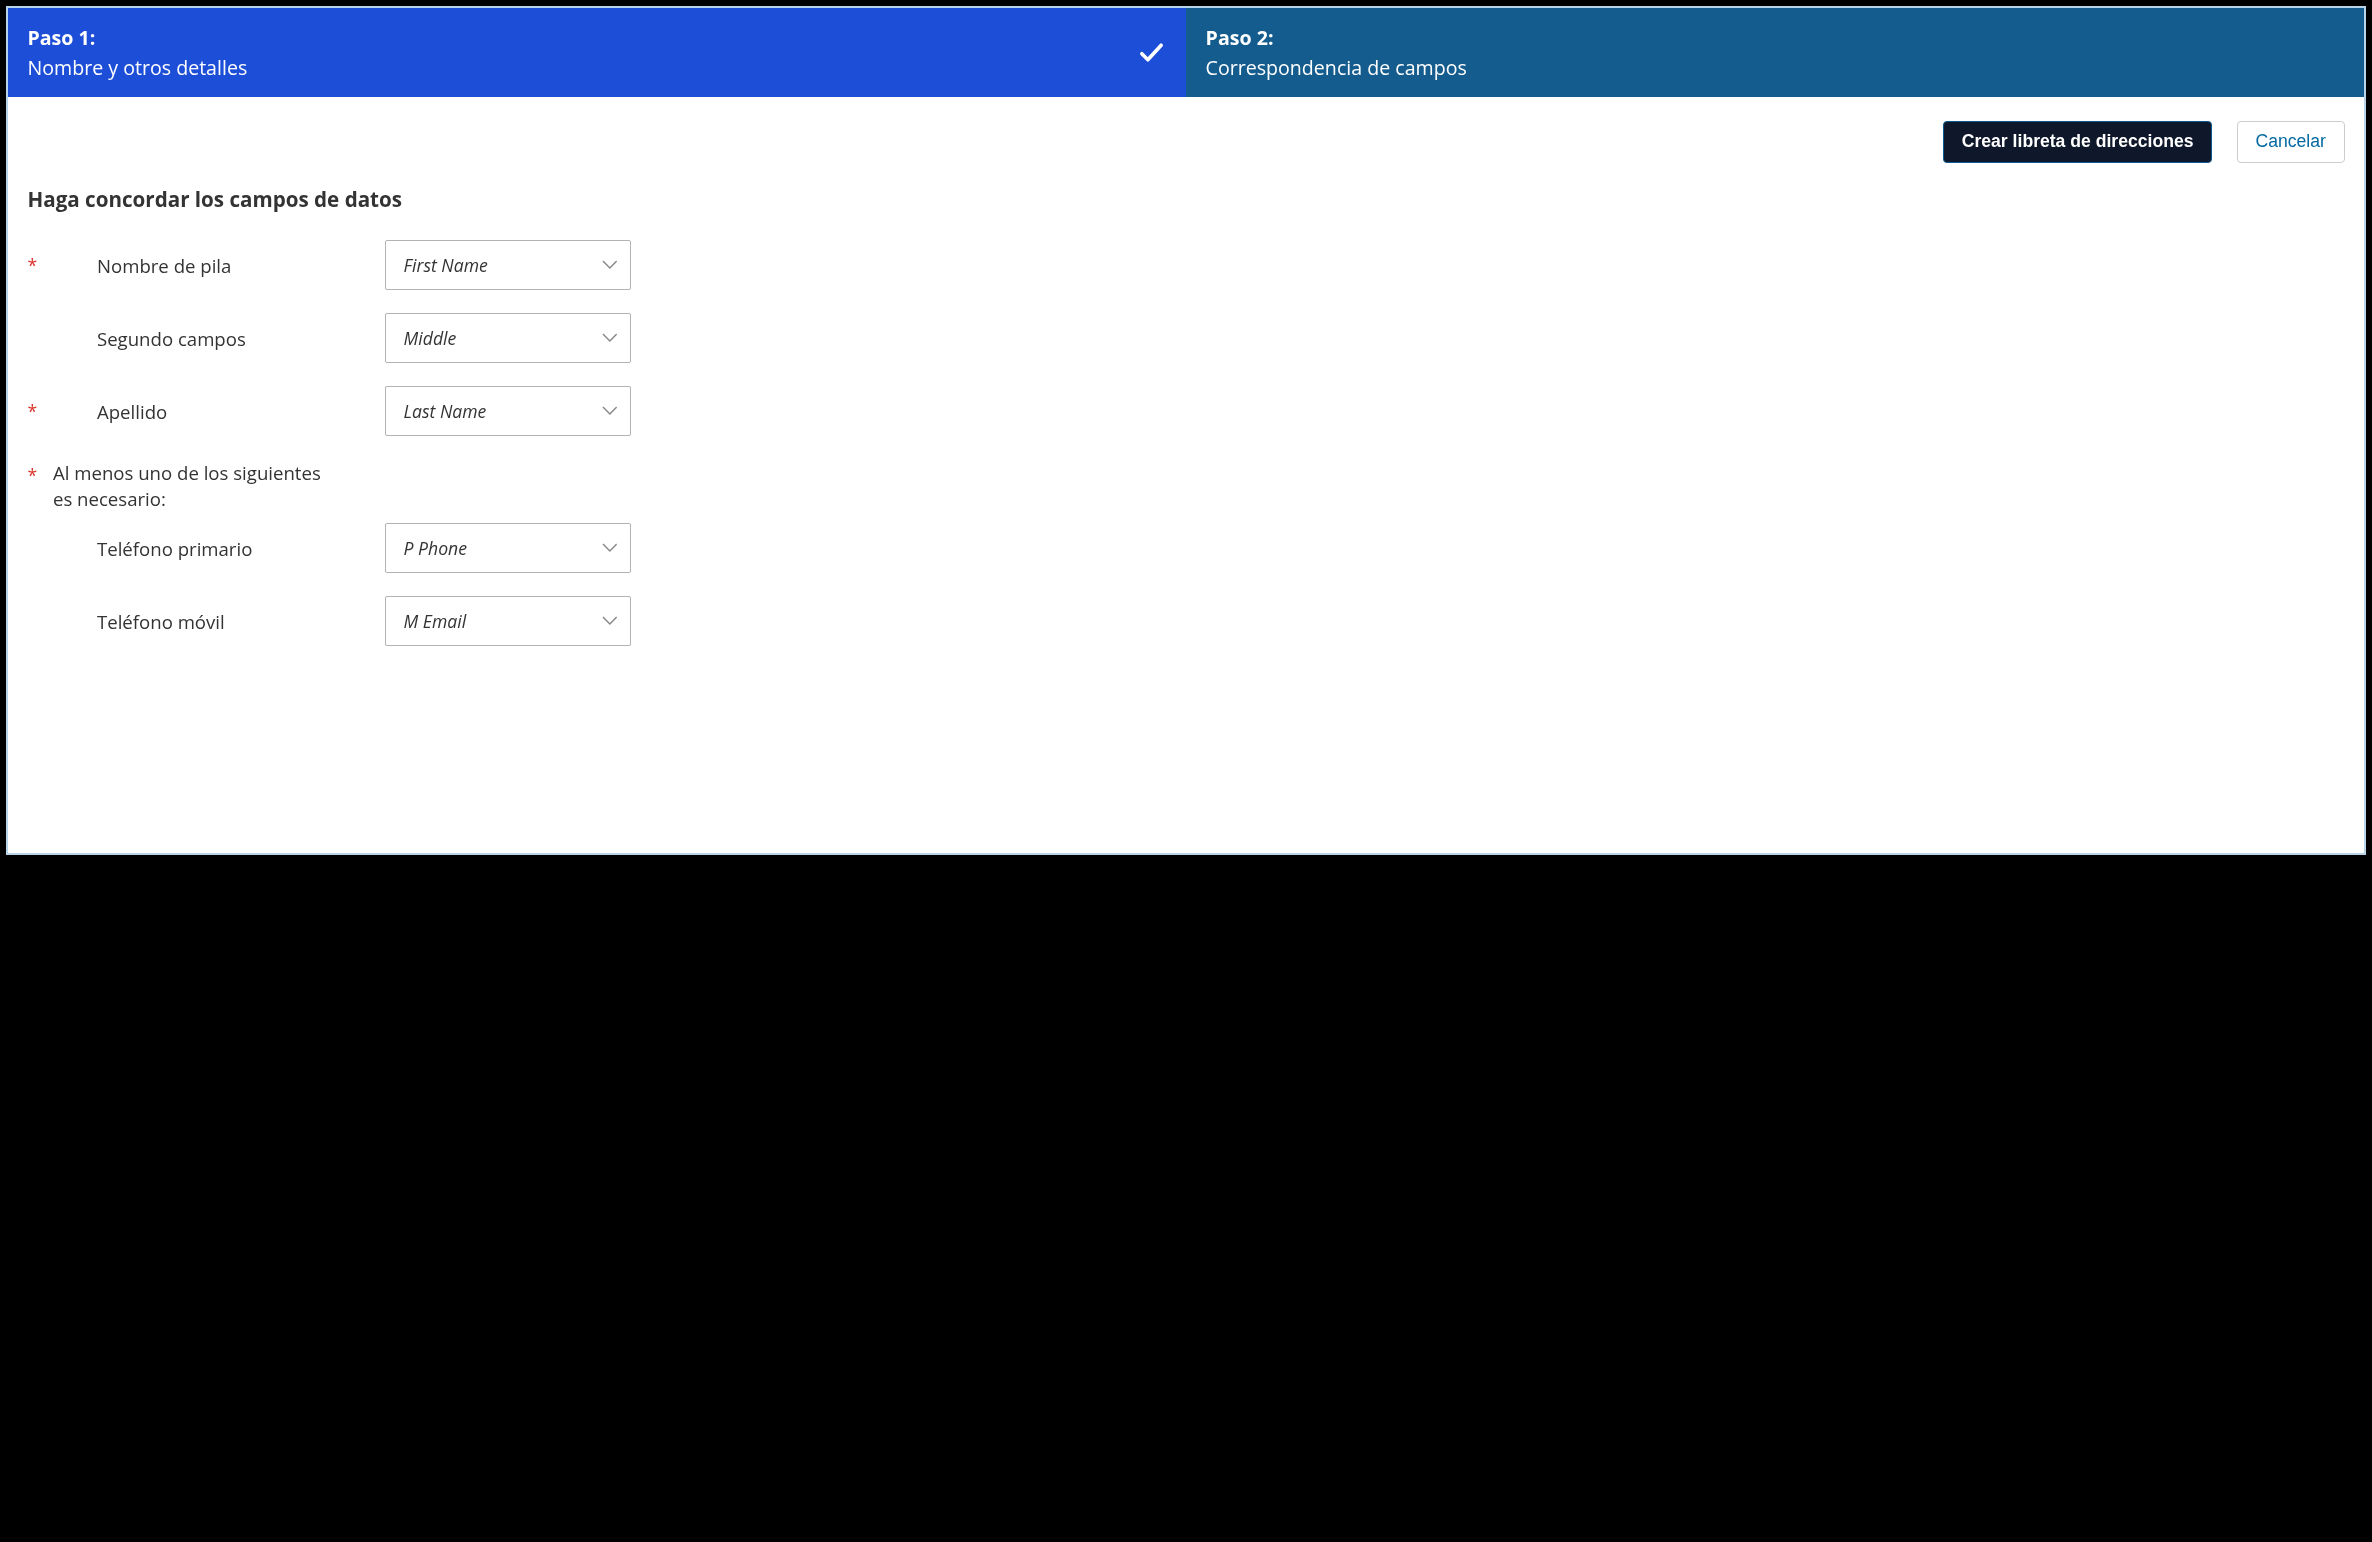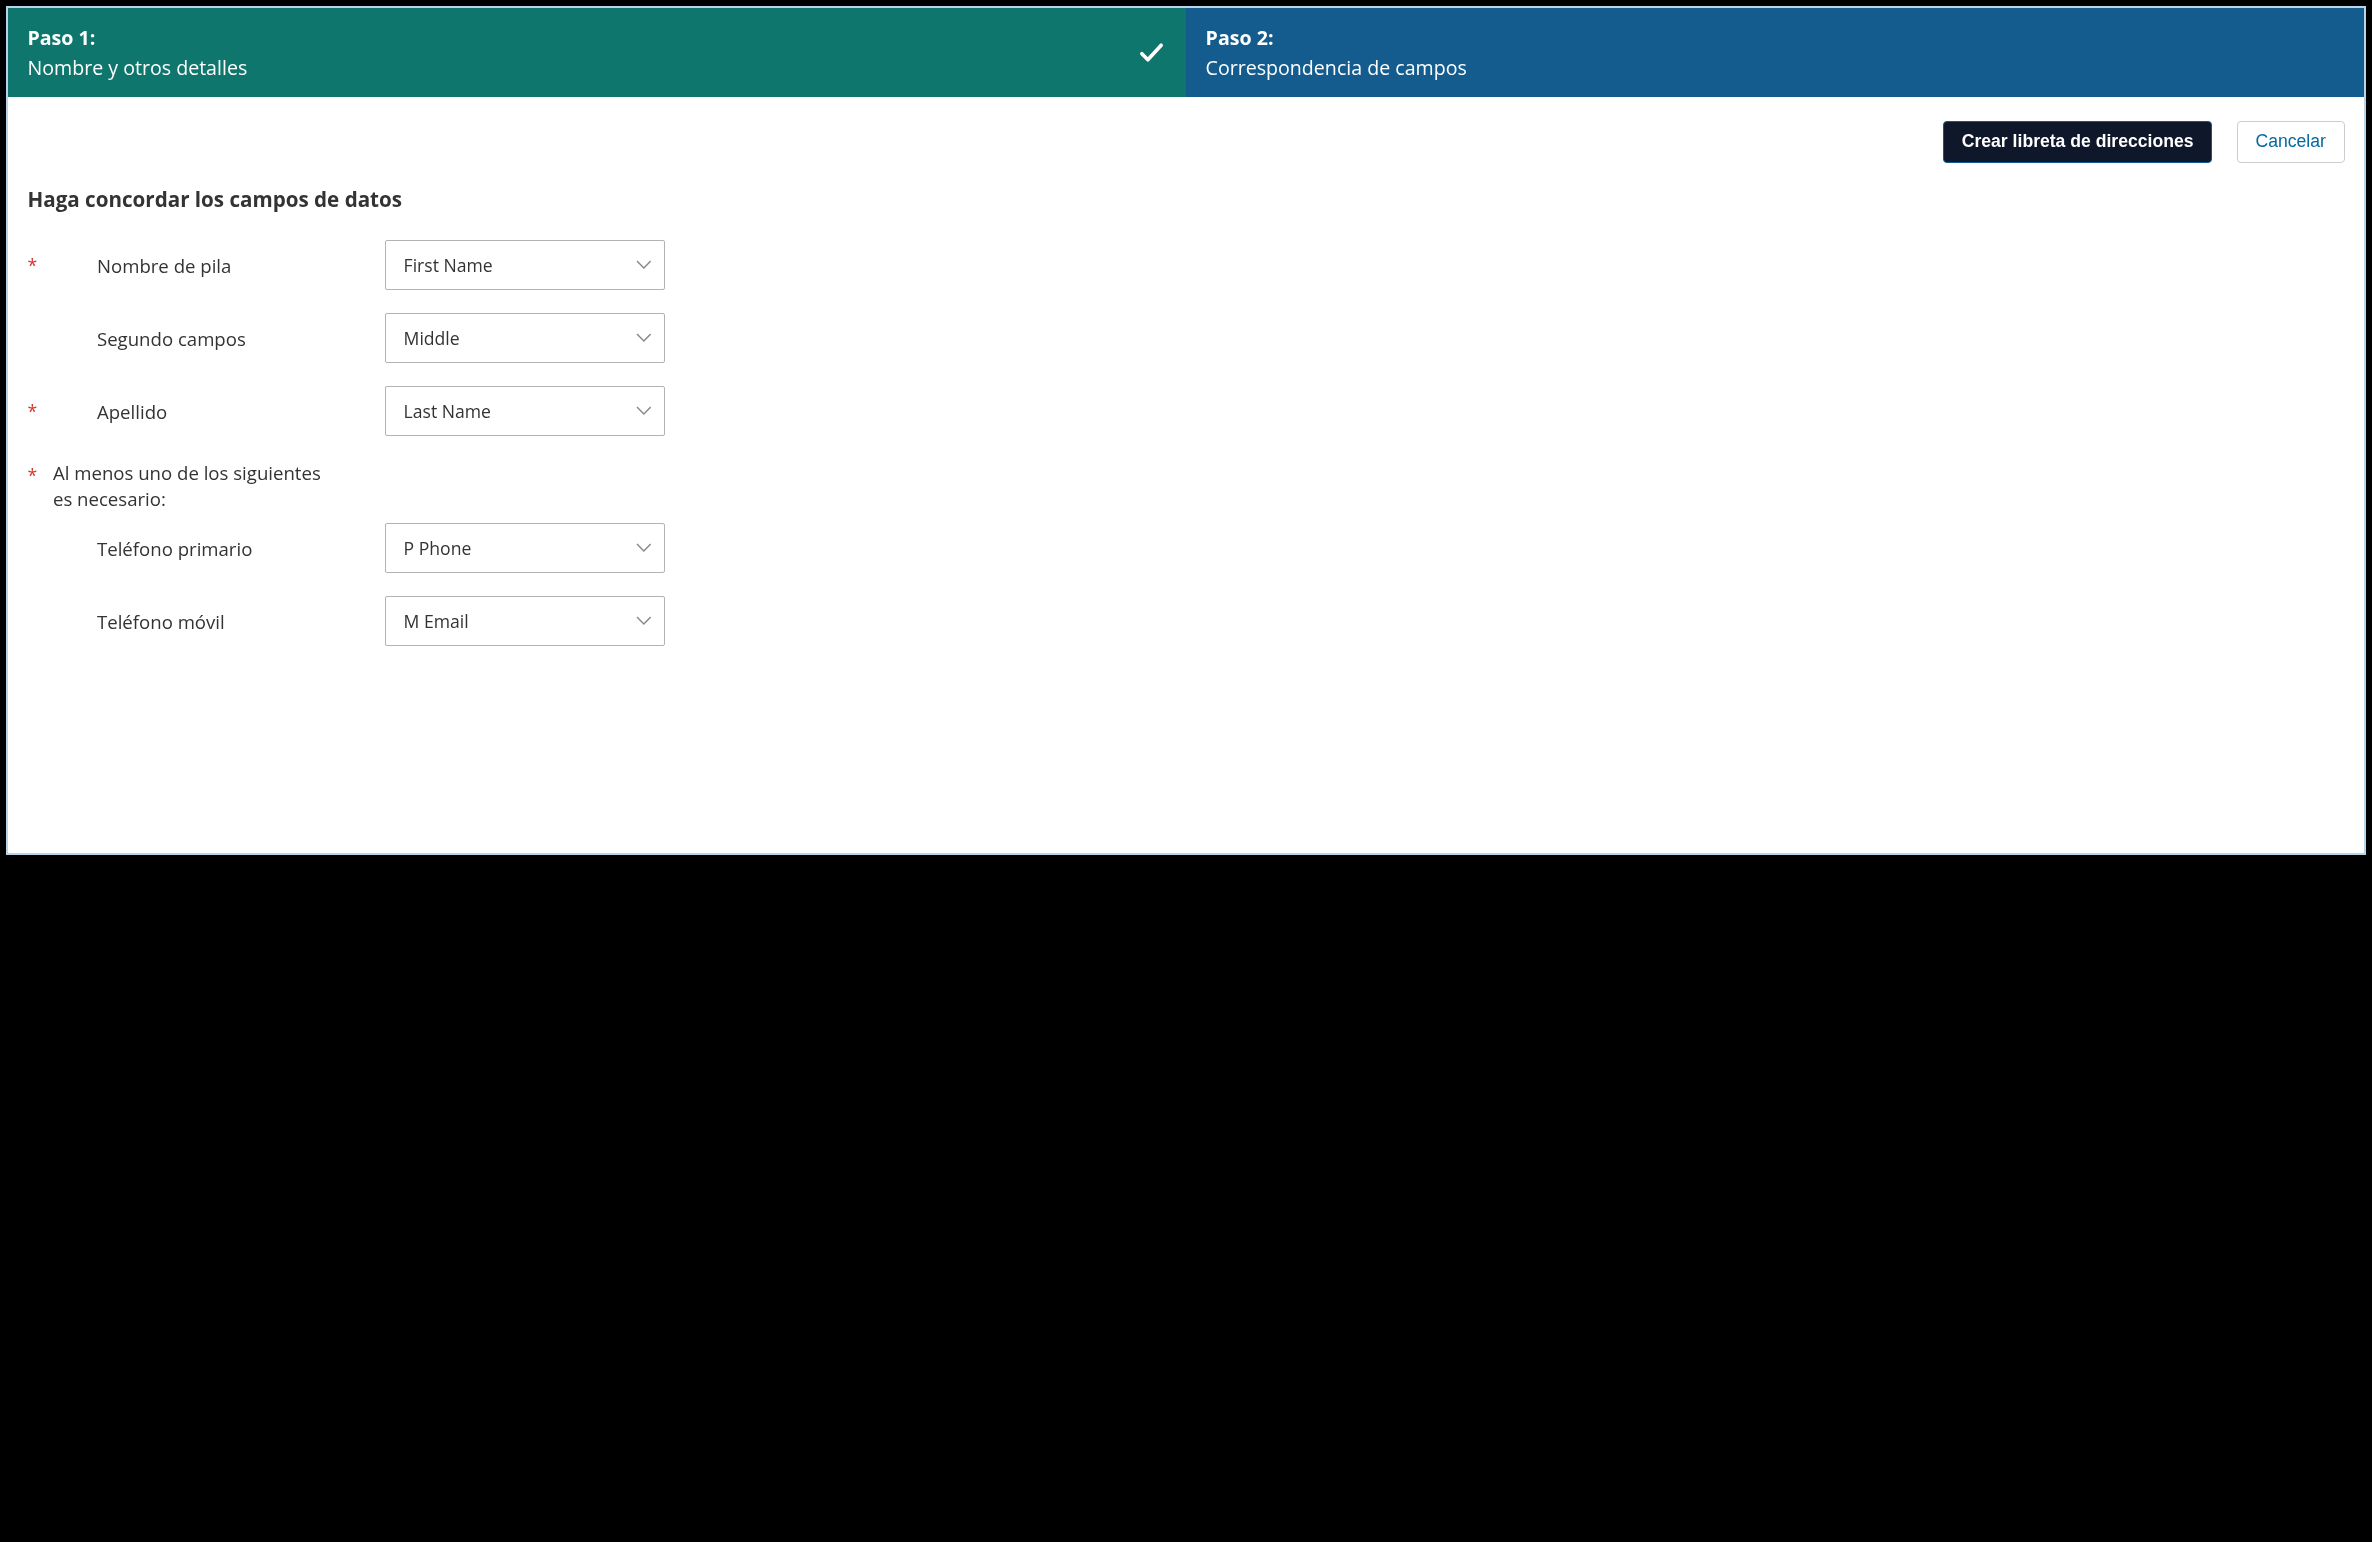--- a/index.html
+++ b/index.html
@@ -23,21 +23,21 @@
     }
     .step {
       flex: 1;
       padding: 15.7px 19.6px;
       color: #fff;
       display: flex;
       align-items: center;
       justify-content: space-between;
     }
     .step-1 {
-      background: #0f766e;
+      background: #1d4ed8;
     }
     .step-2 {
       background: #145c8e;
     }
     .step-text {
       display: flex;
       flex-direction: column;
       gap: 3.9px;
     }
     .step-num {
@@ -121,21 +121,22 @@
     }
     .note-label {
       width: 288px;
       font-size: 18.6px;
       color: #333;
       line-height: 1.4;
       padding-right: 9.8px;
     }
     .select-wrap {
       position: relative;
-      width: 280px;
+      width: 246px;
+      font-style: italic;
     }
     .select-box {
       width: 100%;
       padding: 11.8px 39px 11.8px 17.6px;
       font-size: 17.6px;
       color: #333;
       background: #fff;
       border: 1px solid #b3b3b3;
       border-radius: 2px;
       cursor: pointer;

